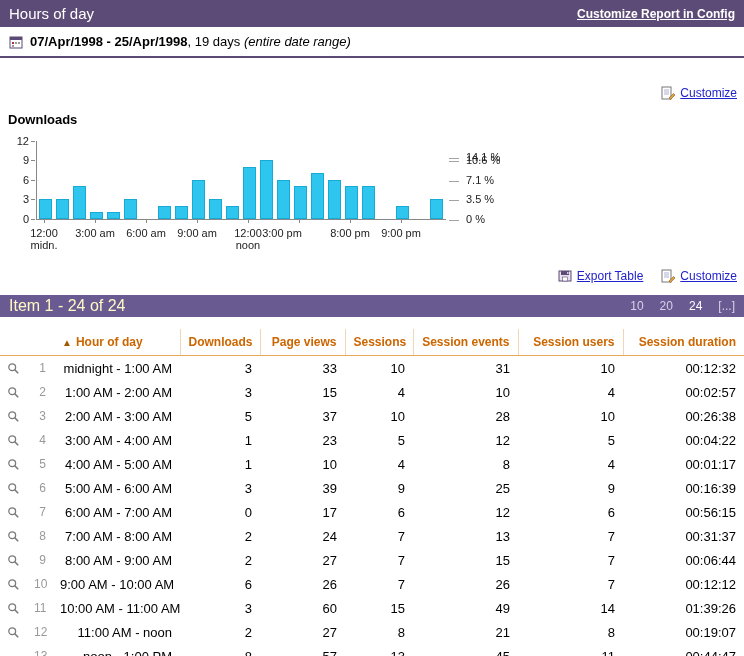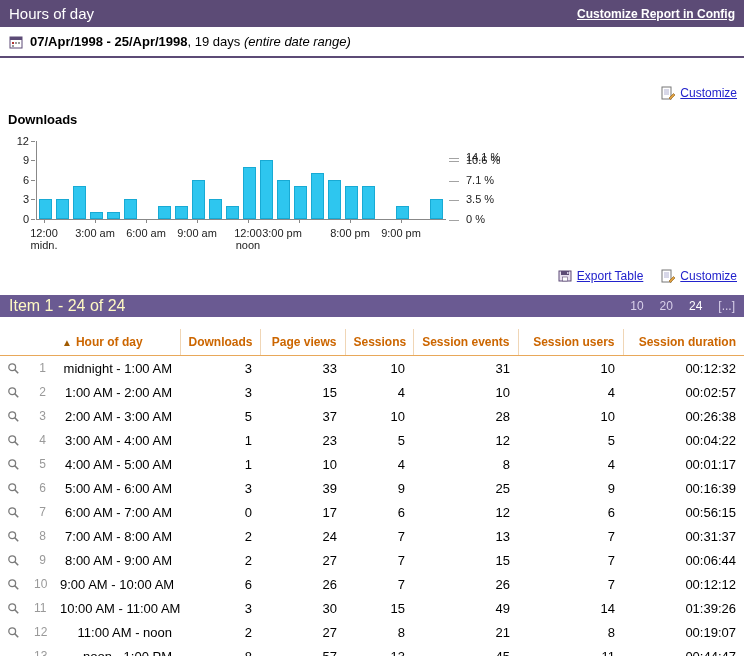--- a/index.html
+++ b/index.html
@@ -361,21 +361,21 @@
           <td class="val">00:12:12</td>
         </tr>
         <tr>
           <td class="icon"><svg width="13" height="13" viewBox="0 0 13 13">
               <circle cx="5.2" cy="5.2" r="3.4" fill="none" stroke="#7a7a7a" stroke-width="1.3"></circle>
               <line x1="7.8" y1="7.8" x2="11.2" y2="11.2" stroke="#7a7a7a" stroke-width="1.6"></line>
             </svg></td>
           <td class="rownum">11</td>
           <td class="hour">10:00 AM - 11:00 AM</td>
           <td class="val">3</td>
-          <td class="val">30</td>
+          <td class="val">60</td>
           <td class="val">15</td>
           <td class="val">49</td>
           <td class="val">14</td>
           <td class="val">01:39:26</td>
         </tr>
         <tr>
           <td class="icon"><svg width="13" height="13" viewBox="0 0 13 13">
               <circle cx="5.2" cy="5.2" r="3.4" fill="none" stroke="#7a7a7a" stroke-width="1.3"></circle>
               <line x1="7.8" y1="7.8" x2="11.2" y2="11.2" stroke="#7a7a7a" stroke-width="1.6"></line>
             </svg></td>

